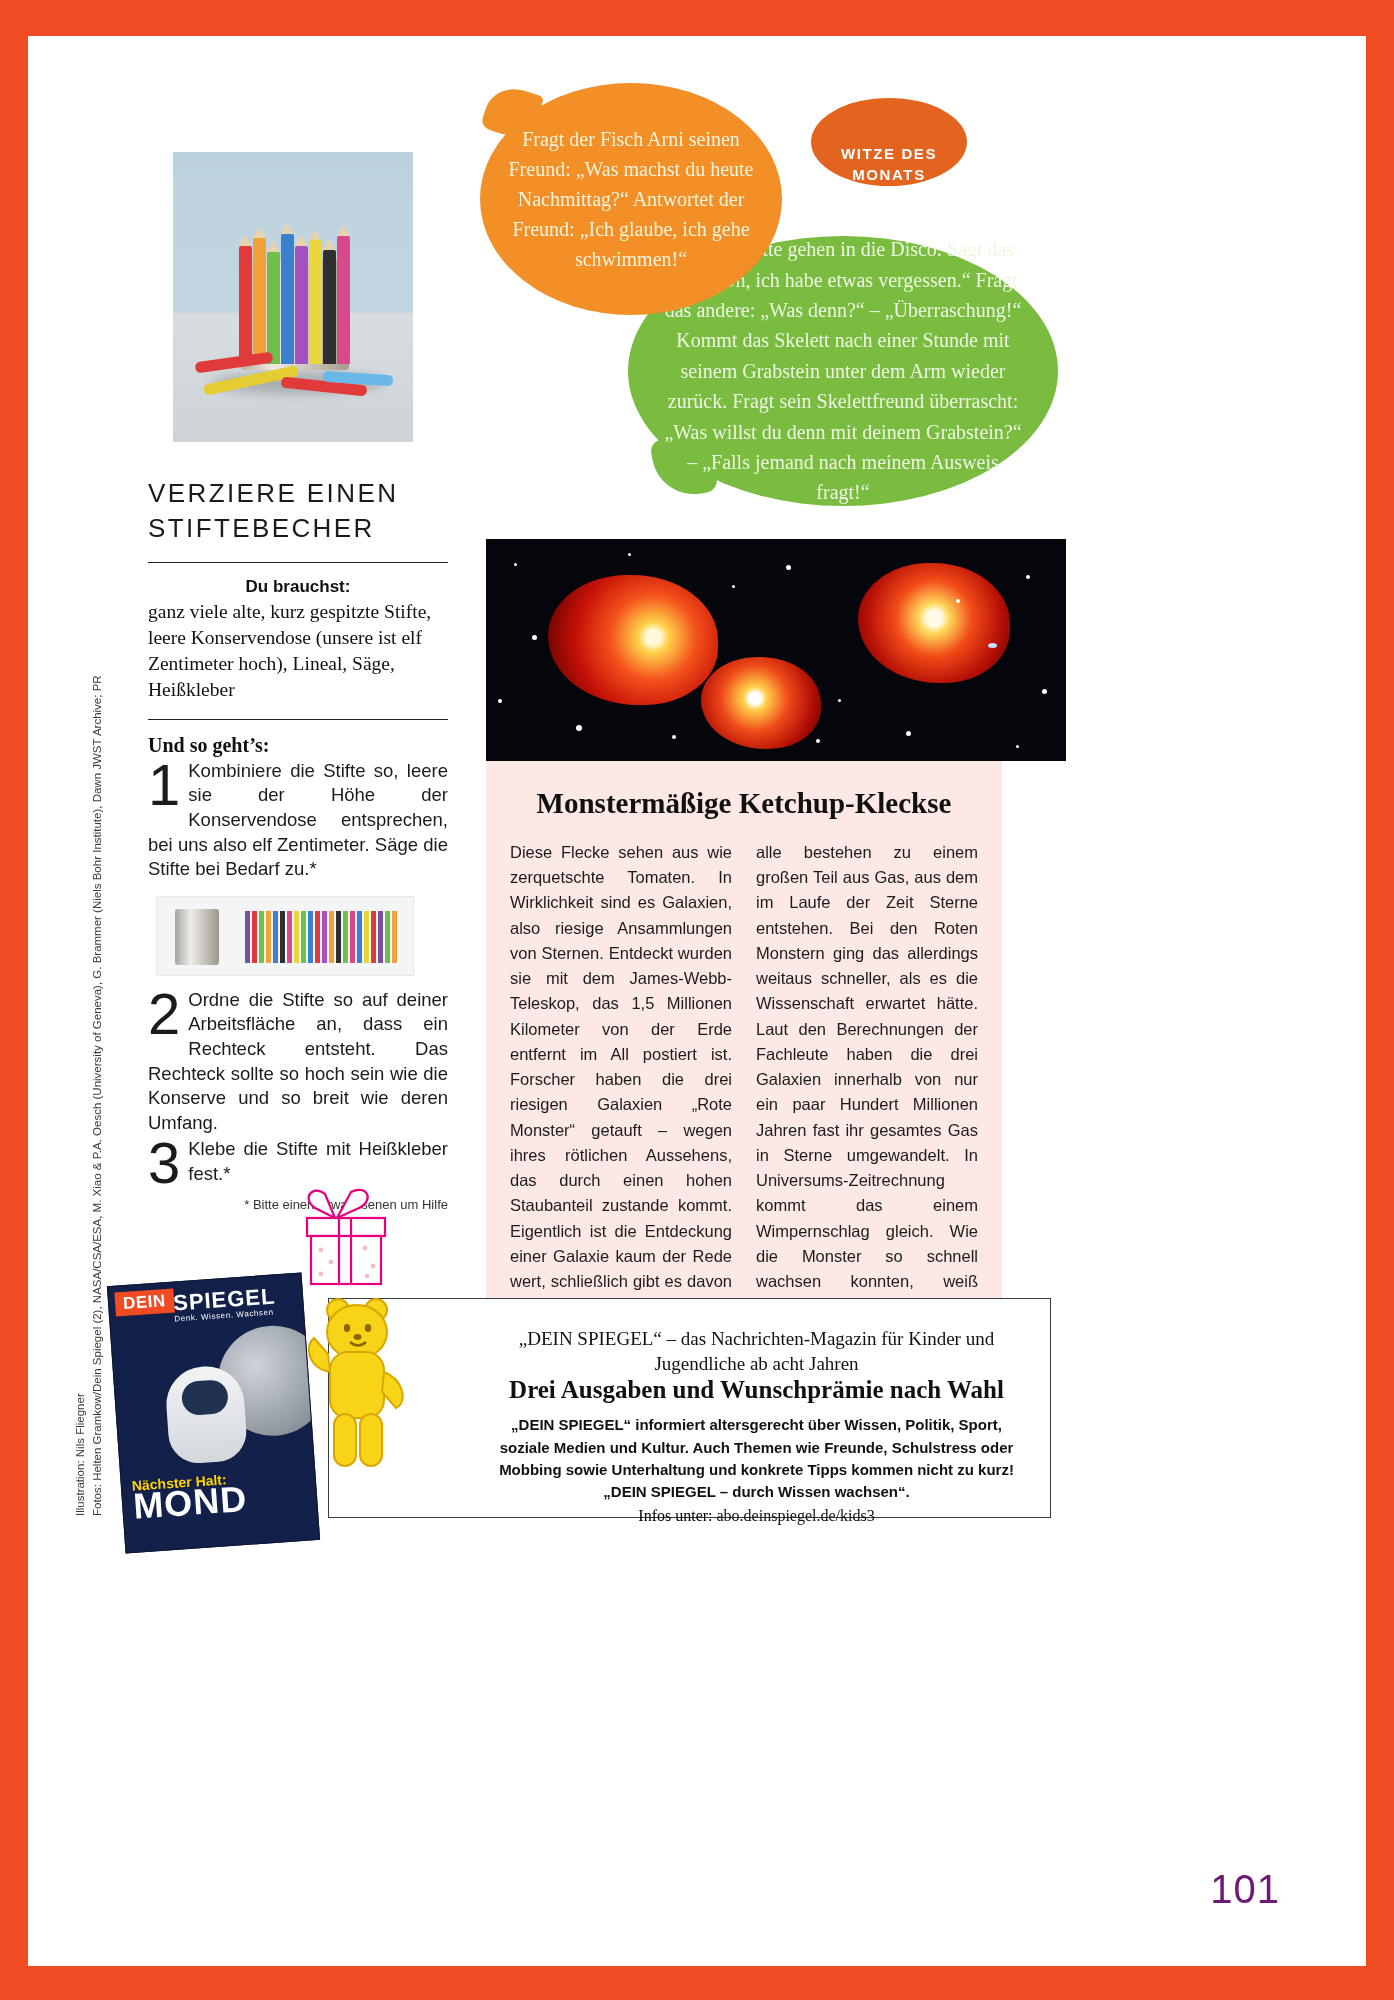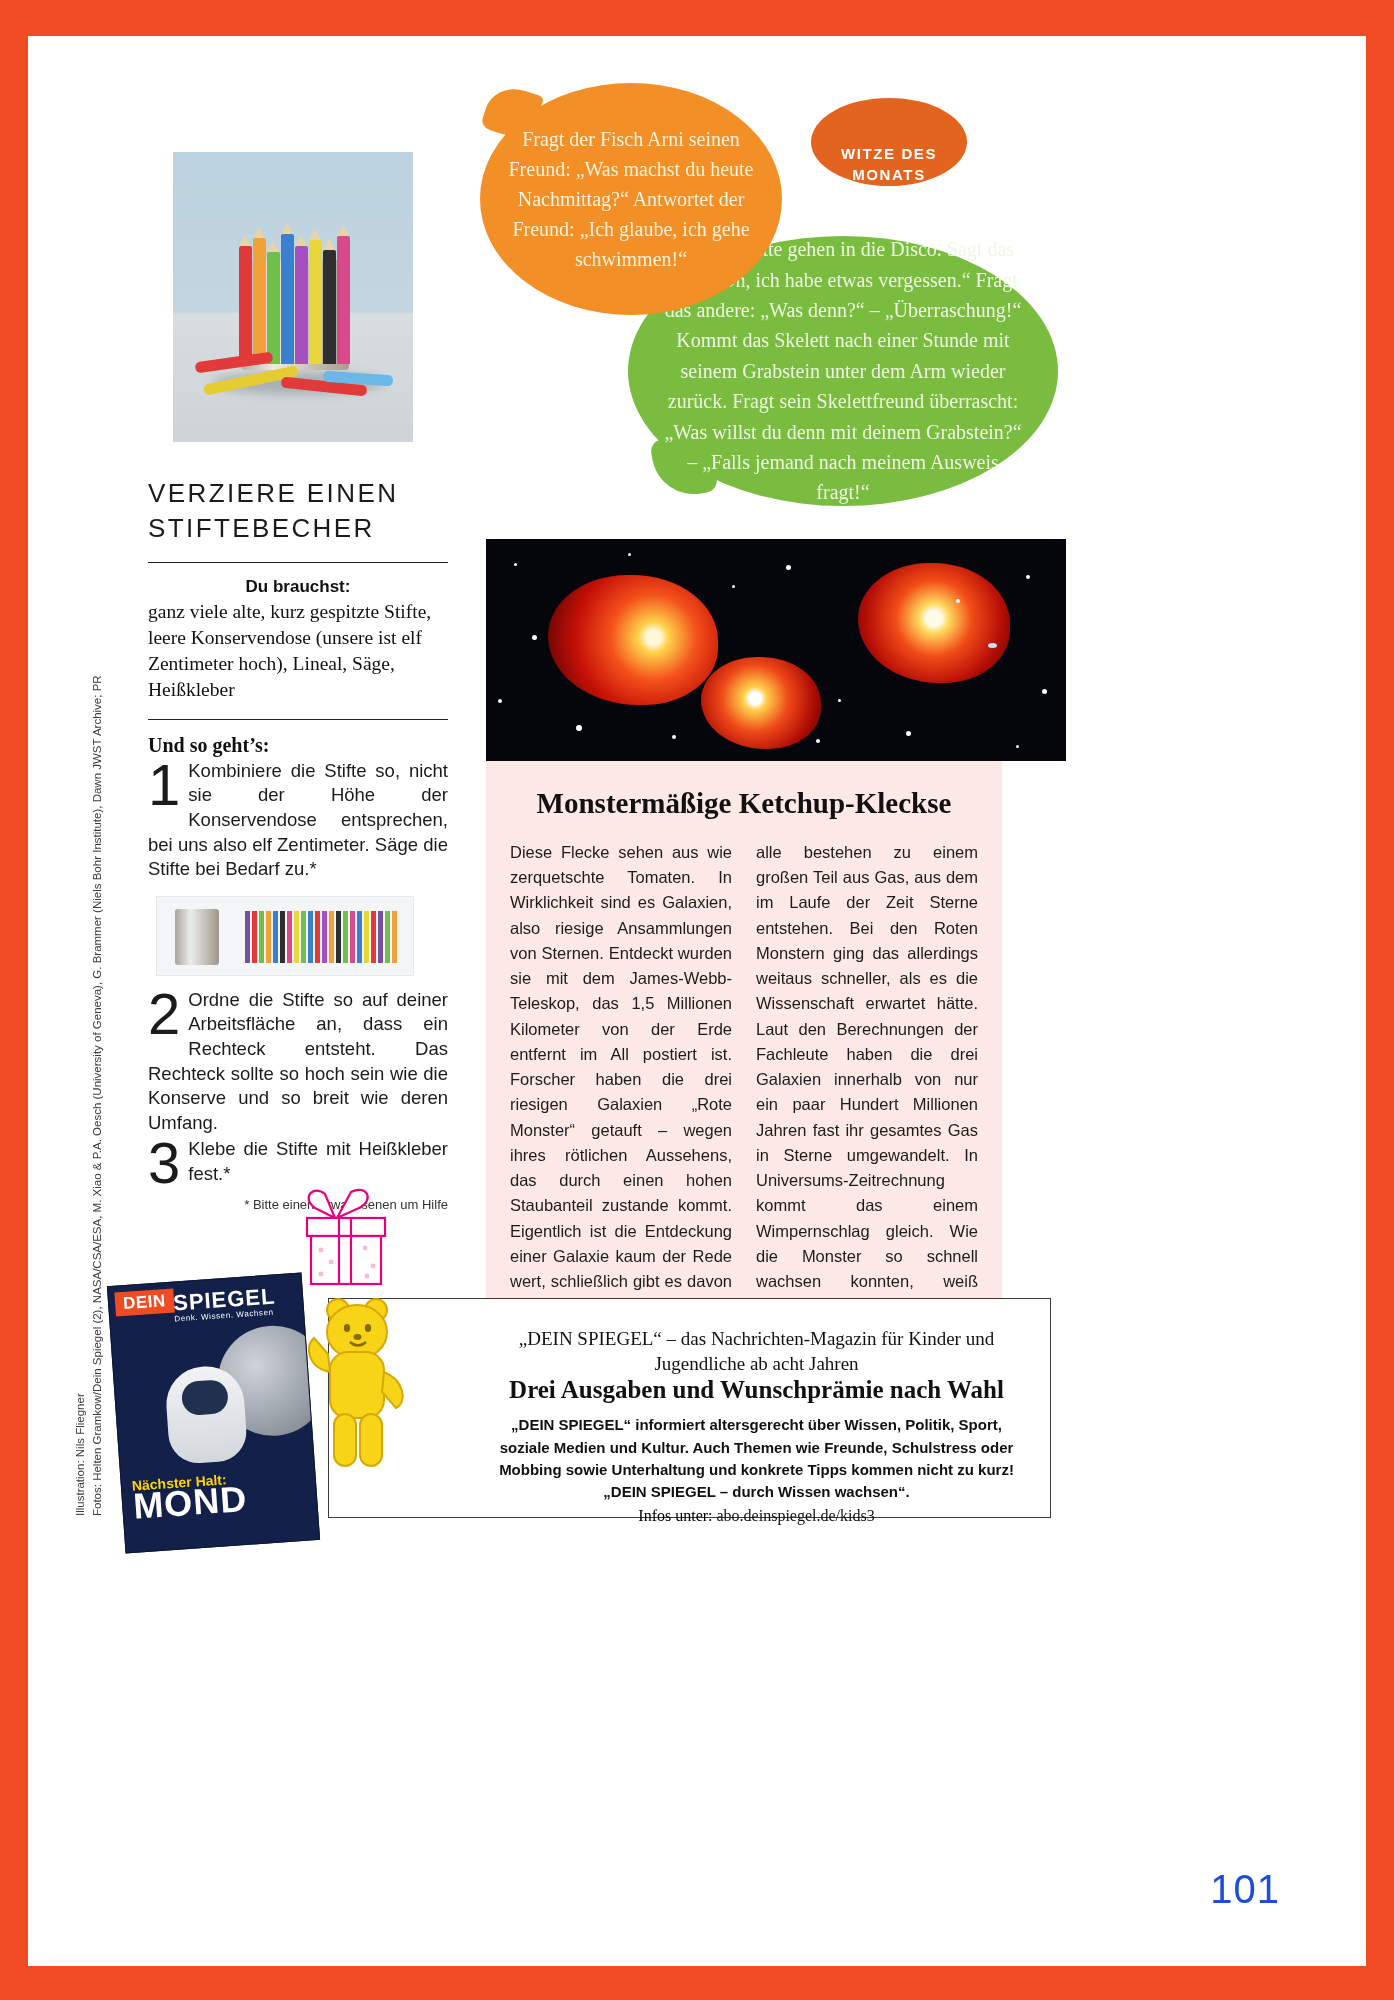--- a/index.html
+++ b/index.html
@@ -392,21 +392,21 @@
     width: 108px; height: 100px;
     z-index: 5;
   }
 
   #page-number {
     position: absolute;
     right: 86px; bottom: 54px;
     font-family: "Liberation Sans", sans-serif;
     font-weight: 300;
     font-size: 40px;
-    color: #1d4ed8;
+    color: #701a75;
     letter-spacing: 1px;
   }
 </style>
 </head>
 <body>
 
 <div id="page">
 
   <div class="edge-tick" id="tick-top"></div>
   <div class="edge-tick" id="tick-top2"></div>
@@ -437,21 +437,21 @@
       <div class="rule"></div>
 
       <div id="du-brauchst-label">Du brauchst:</div>
       <div id="du-brauchst-body">ganz viele alte, kurz gespitzte Stifte, leere Konservendose (unsere ist elf Zentimeter hoch), Lineal, Säge, Heißkleber</div>
 
       <div class="rule"></div>
 
       <div id="und-so">Und so geht’s:</div>
 
       <p class="step">
-        <span class="num">1</span><span>Kombiniere die Stifte so, nicht sie der Höhe der Konservendose entsprechen, bei uns also elf Zentimeter. Säge die Stifte bei Bedarf zu.*</span>
+        <span class="num">1</span><span>Kombiniere die Stifte so, leere sie der Höhe der Konservendose entsprechen, bei uns also elf Zentimeter. Säge die Stifte bei Bedarf zu.*</span>
       </p>
 
       <div id="step2-photo">
         <div id="step2-can"></div>
         <div class="row-pencil" style="left:88px;background:#7a4fa0;"></div>
         <div class="row-pencil" style="left:95px;background:#e03a3a;"></div>
         <div class="row-pencil" style="left:102px;background:#6fbf4a;"></div>
         <div class="row-pencil" style="left:109px;background:#f2a03a;"></div>
         <div class="row-pencil" style="left:116px;background:#3a7fd0;"></div>
         <div class="row-pencil" style="left:123px;background:#2f2f2f;"></div>

